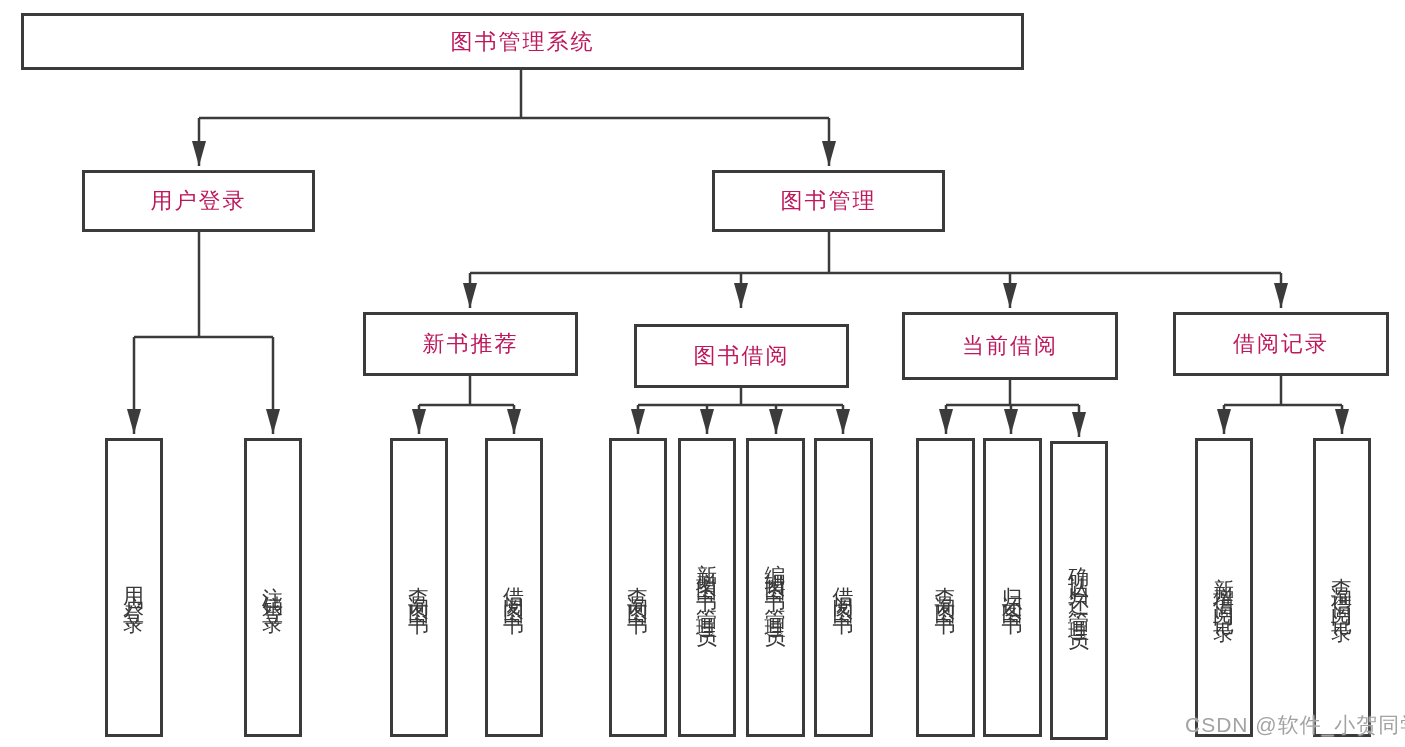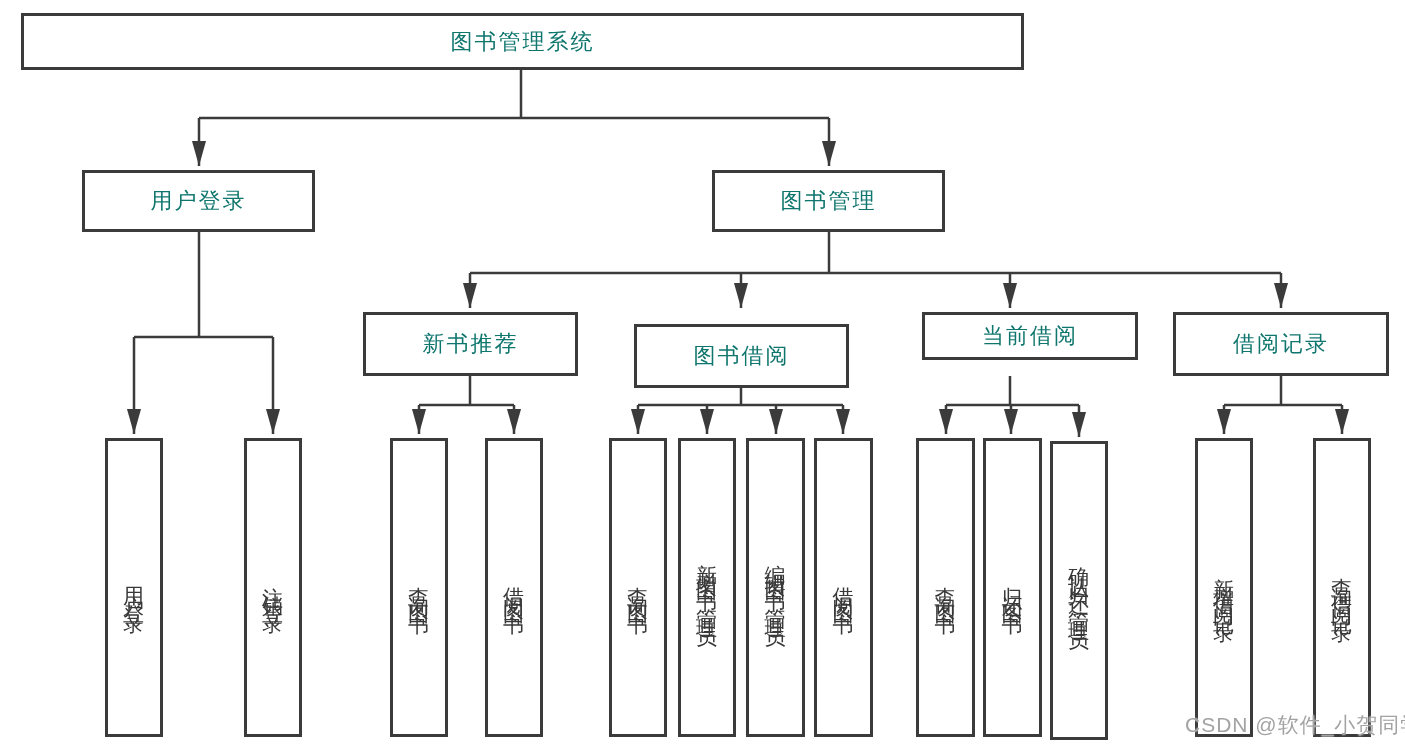--- a/index.html
+++ b/index.html
@@ -18,40 +18,40 @@
     background:#ffffff;
     border:3px solid #3b3b3b;
     display:flex;
     align-items:center;
     justify-content:center;
     text-align:center;
   }
   .hlabel{
     font-size:22px;
     letter-spacing:2px;
-    color:#0f766e;
+    color:#be185d;
     white-space:nowrap;
   }
   .leaf{
     border-width:3px;
   }
   .vlabel{
     writing-mode:vertical-rl;
     text-orientation:mixed;
     font-size:21px;
     letter-spacing:9px;
     line-height:1;
     color:#383838;
   }
   .lvl1{left:21px;top:13px;width:1003px;height:57px;}
   .lvl2-a{left:82px;top:170px;width:233px;height:62px;}
   .lvl2-b{left:712px;top:170px;width:233px;height:62px;}
   .lvl3-a{left:363px;top:312px;width:215px;height:64px;}
   .lvl3-b{left:634px;top:312px;width:215px;height:64px;margin-top:12px;}
-  .lvl3-c{left:922px;top:312px;width:216px;height:48px;}
+  .lvl3-c{left:902px;top:312px;width:216px;height:68px;}
   .lvl3-d{left:1173px;top:312px;width:216px;height:64px;}
   .leaf-1{left:105px;top:438px;width:58px;height:299px;}
   .leaf-2{left:244px;top:438px;width:58px;height:299px;}
   .leaf-3{left:390px;top:438px;width:58px;height:299px;}
   .leaf-4{left:485px;top:438px;width:58px;height:299px;}
   .leaf-5{left:609px;top:438px;width:58px;height:299px;}
   .leaf-6{left:678px;top:438px;width:58px;height:299px;}
   .leaf-7{left:746px;top:438px;width:59px;height:299px;}
   .leaf-8{left:814px;top:438px;width:59px;height:299px;}
   .leaf-9{left:916px;top:438px;width:59px;height:299px;}

